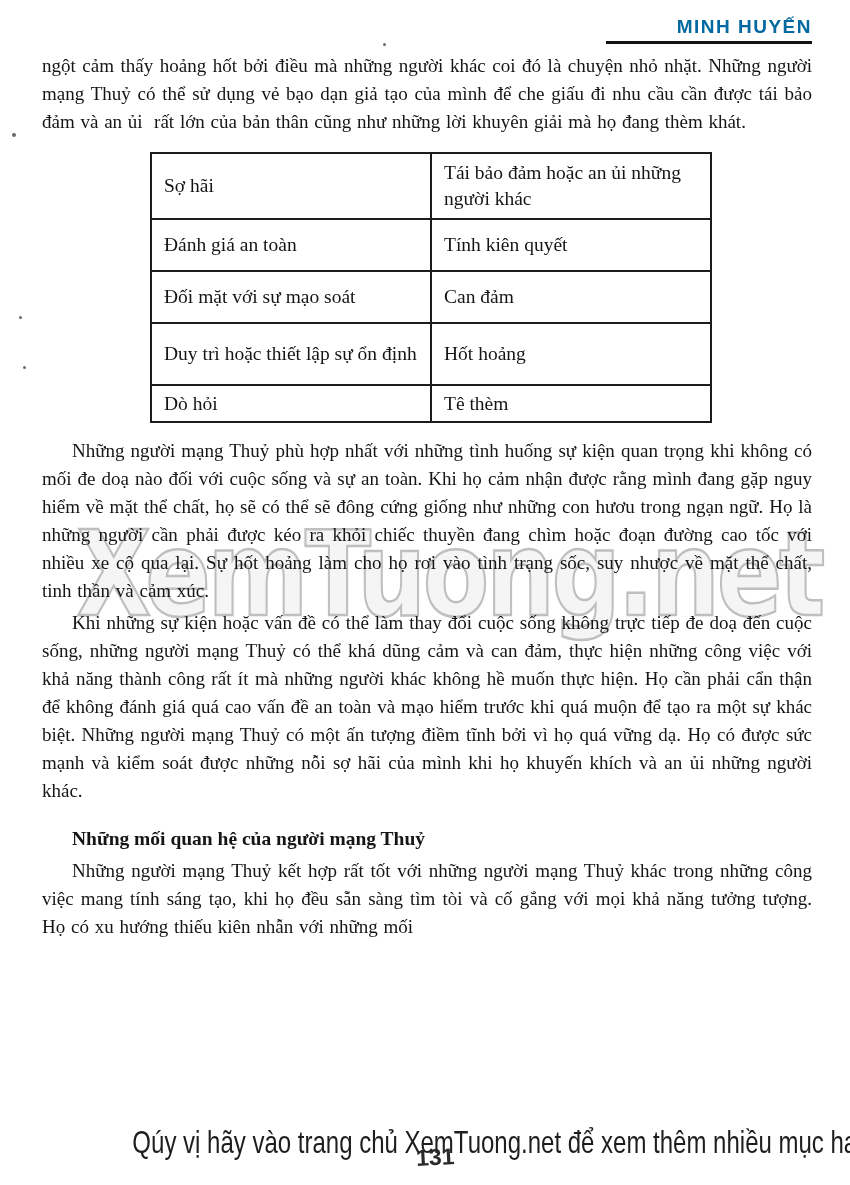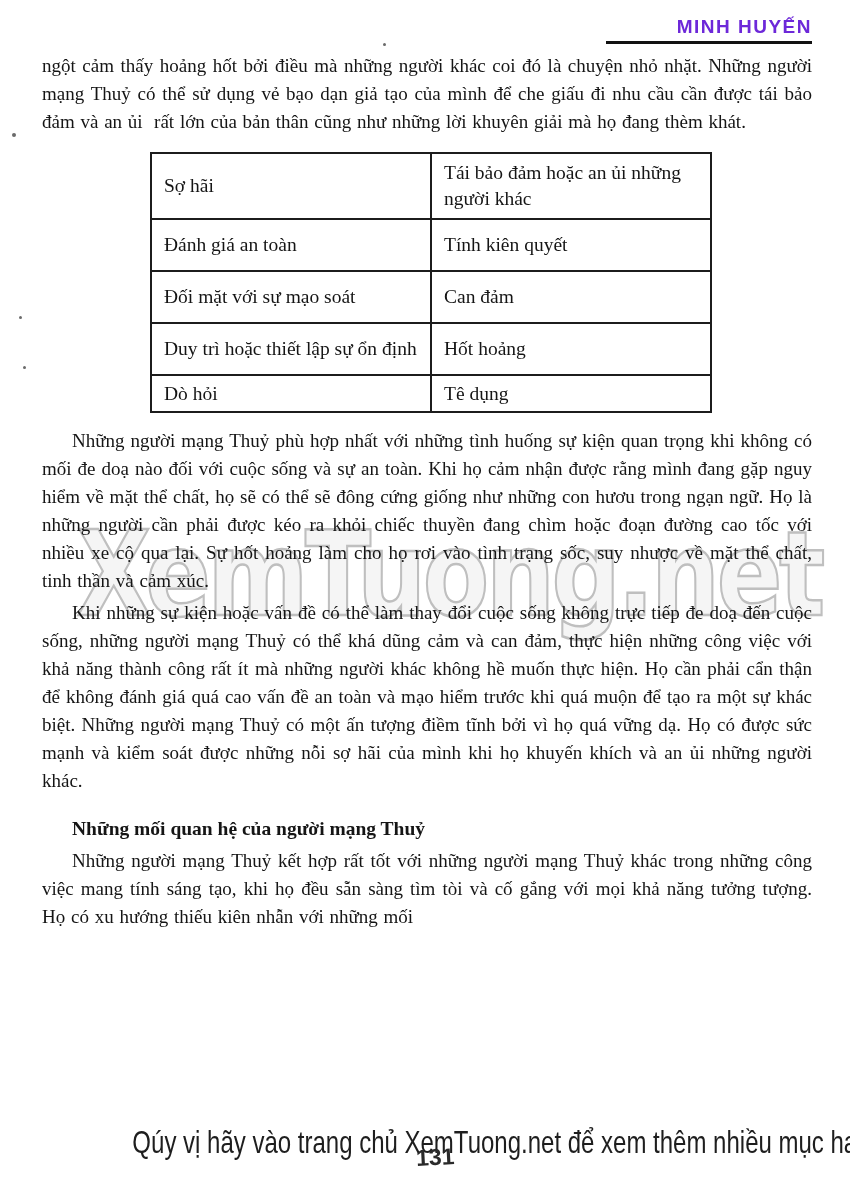--- a/index.html
+++ b/index.html
@@ -21,21 +21,21 @@
     z-index: 1;
   }
   
   .hdr { padding-top: 16px; text-align: right; }
   .hdr-author {
     display: inline-block;
     font-family: "Liberation Sans", sans-serif;
     font-weight: bold;
     font-size: 19px;
     letter-spacing: 1.5px;
-    color: #6d28d9;
+    color: #0369a1;
   }
   .hdr-rule {
     margin-top: 3px;
     margin-left: auto;
     width: 206px;
     height: 3px;
     background: #111;
   }
   
   .para {
@@ -76,21 +76,21 @@
     font-weight: bold;
     font-size: 21px;
     height: 76px;
     padding: 4px 8px;
   }
   .title-line { line-height: 36px; }
   .col-left  { width: 280px; }
   .col-right { width: 280px; }
   tr.r1 td { height: 66px; }
   tr.r2 td, tr.r3 td, tr.r4 td { height: 52px; }
-  tr.r5 td { height: 52px; }
+  tr.r5 td { height: 62px; }
   tr.r6 td { height: 37px; }
   
   .watermark {
     position: absolute;
     top: 505px;
     left: 0;
     width: 850px;
     text-align: center;
     z-index: 0;
     font-family: "DejaVu Sans", sans-serif;
@@ -184,21 +184,21 @@
           <tr class="r4">
             <td>Đối mặt với sự mạo soát</td>
             <td>Can đảm</td>
           </tr>
           <tr class="r5">
             <td>Duy trì hoặc thiết lập sự ổn định</td>
             <td>Hốt hoảng</td>
           </tr>
           <tr class="r6">
             <td>Dò hỏi</td>
-            <td>Tê dụng</td>
+            <td>Tê thèm</td>
           </tr>
         </tbody>
       </table>
     </div>
 
     <p class="para indent p2">Những người mạng Thuỷ phù hợp nhất với những tình huống sự kiện quan trọng khi không có mối đe doạ nào đối với cuộc sống và sự an toàn. Khi họ cảm nhận được rằng mình đang gặp nguy hiểm về mặt thể chất, họ sẽ có thể sẽ đông cứng giống như những con hươu trong ngạn ngữ. Họ là những người cần phải được kéo ra khỏi chiếc thuyền đang chìm hoặc đoạn đường cao tốc với nhiều xe cộ qua lại. Sự hốt hoảng làm cho họ rơi vào tình trạng sốc, suy nhược về mặt thể chất, tinh thần và cảm xúc.</p>
     <p class="para indent p3">Khi những sự kiện hoặc vấn đề có thể làm thay đổi cuộc sống không trực tiếp đe doạ đến cuộc sống, những người mạng Thuỷ có thể khá dũng cảm và can đảm, thực hiện những công việc với khả năng thành công rất ít mà những người khác không hề muốn thực hiện. Họ cần phải cẩn thận để không đánh giá quá cao vấn đề an toàn và mạo hiểm trước khi quá muộn để tạo ra một sự khác biệt. Những người mạng Thuỷ có một ấn tượng điềm tĩnh bởi vì họ quá vững dạ. Họ có được sức mạnh và kiểm soát được những nỗi sợ hãi của mình khi họ khuyến khích và an ủi những người khác.</p>
 
     <h3 class="section-heading">Những mối quan hệ của người mạng Thuỷ</h3>
 

